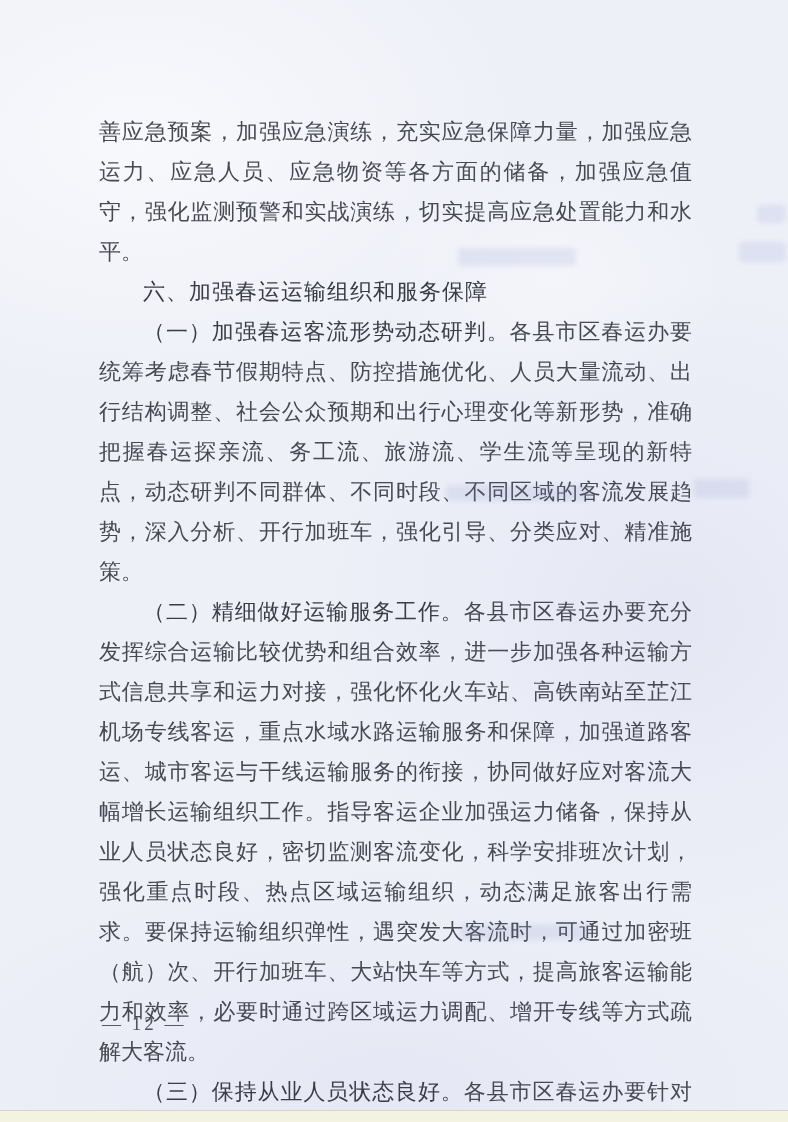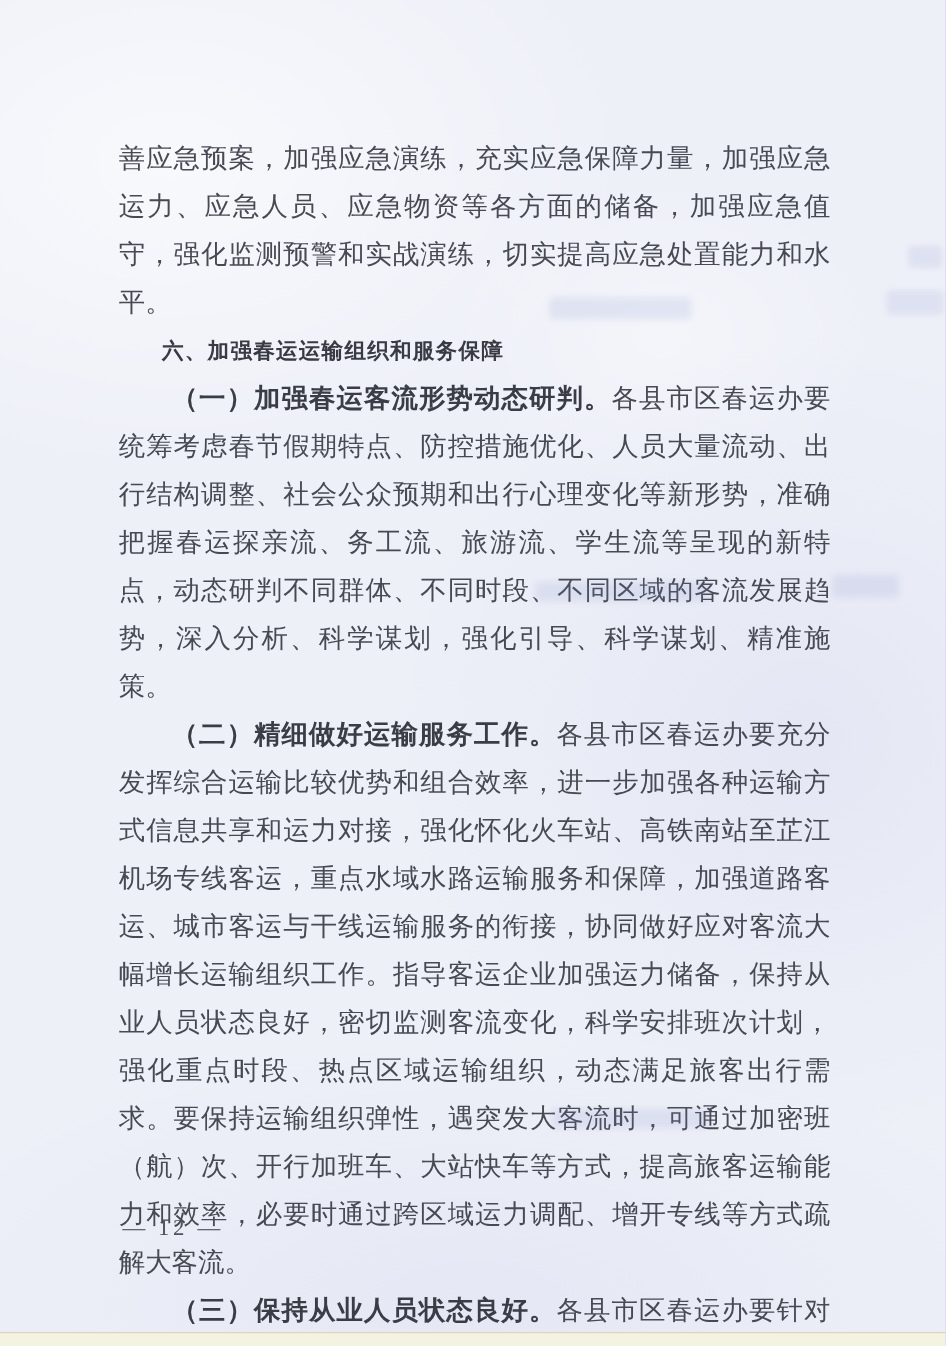--- a/index.html
+++ b/index.html
@@ -40,29 +40,29 @@
   .para {
     margin: 0;
     text-indent: 2em;
   }
   .para.continuation {
     text-indent: 0;
   }
   .heading {
     margin: 0;
     text-indent: 2em;
-    font-size: 18px;
+    font-size: 22px;
     line-height: 40px;
-    font-weight: 700;
+    font-weight: 400;
     color: #383b44;
     font-family: "Liberation Sans", "DejaVu Sans", sans-serif;
     letter-spacing: 1px;
   }
   .lead {
-    font-weight: 700;
+    font-weight: 400;
     color: #3a3d46;
   }
   .page-number {
     position: absolute;
     left: 102px;
     top: 1012px;
     font-size: 19px;
     line-height: 24px;
     color: #50535e;
     letter-spacing: 3px;
@@ -96,21 +96,21 @@
 <body>
 
 <div class="stage">
   <div class="page-surface"></div>
 
   <div class="text-block">
     <p class="para continuation">善应急预案，加强应急演练，充实应急保障力量，加强应急运力、应急人员、应急物资等各方面的储备，加强应急值守，强化监测预警和实战演练，切实提高应急处置能力和水平。</p>
 
     <h2 class="heading">六、加强春运运输组织和服务保障</h2>
 
-    <p class="para"><span class="lead">（一）加强春运客流形势动态研判。</span><span>各县市区春运办要统筹考虑春节假期特点、防控措施优化、人员大量流动、出行结构调整、社会公众预期和出行心理变化等新形势，准确把握春运探亲流、务工流、旅游流、学生流等呈现的新特点，动态研判不同群体、不同时段、不同区域的客流发展趋势，深入分析、科学谋划，强化引导、科学谋划、精准施策。</span></p>
+    <p class="para"><span class="lead">（一）加强春运客流形势动态研判。</span><span>各县市区春运办要统筹考虑春节假期特点、防控措施优化、人员大量流动、出行结构调整、社会公众预期和出行心理变化等新形势，准确把握春运探亲流、务工流、旅游流、学生流等呈现的新特点，动态研判不同群体、不同时段、不同区域的客流发展趋势，深入分析、开行加班车，强化引导、分类应对、精准施策。</span></p>
 
     <p class="para"><span class="lead">（二）精细做好运输服务工作。</span><span>各县市区春运办要充分发挥综合运输比较优势和组合效率，进一步加强各种运输方式信息共享和运力对接，强化怀化火车站、高铁南站至芷江机场专线客运，重点水域水路运输服务和保障，加强道路客运、城市客运与干线运输服务的衔接，协同做好应对客流大幅增长运输组织工作。指导客运企业加强运力储备，保持从业人员状态良好，密切监测客流变化，科学安排班次计划，强化重点时段、热点区域运输组织，动态满足旅客出行需求。要保持运输组织弹性，遇突发大客流时，可通过加密班（航）次、开行加班车、大站快车等方式，提高旅客运输能力和效率，必要时通过跨区域运力调配、增开专线等方式疏解大客流。</span></p>
 
     <p class="para"><span class="lead">（三）保持从业人员状态良好。</span><span>各县市区春运办要针对春</span></p>
   </div>
 
   <div class="page-number">— 12 —</div>
 
   <div class="ghost g1"></div>
   <div class="ghost g2"></div>

